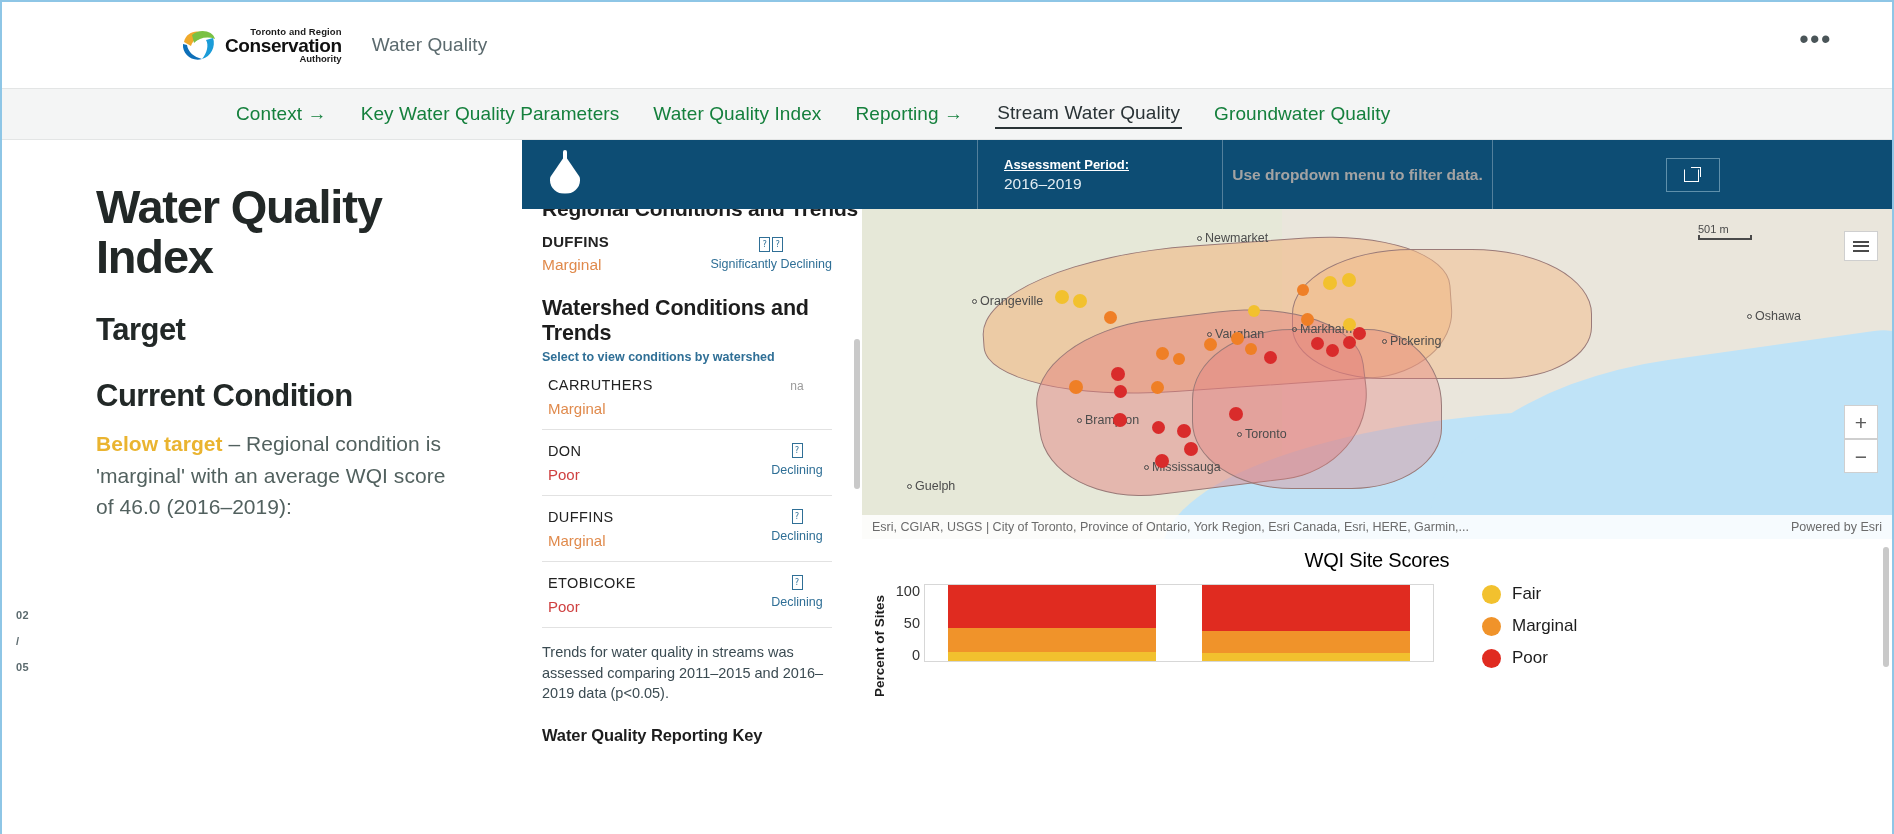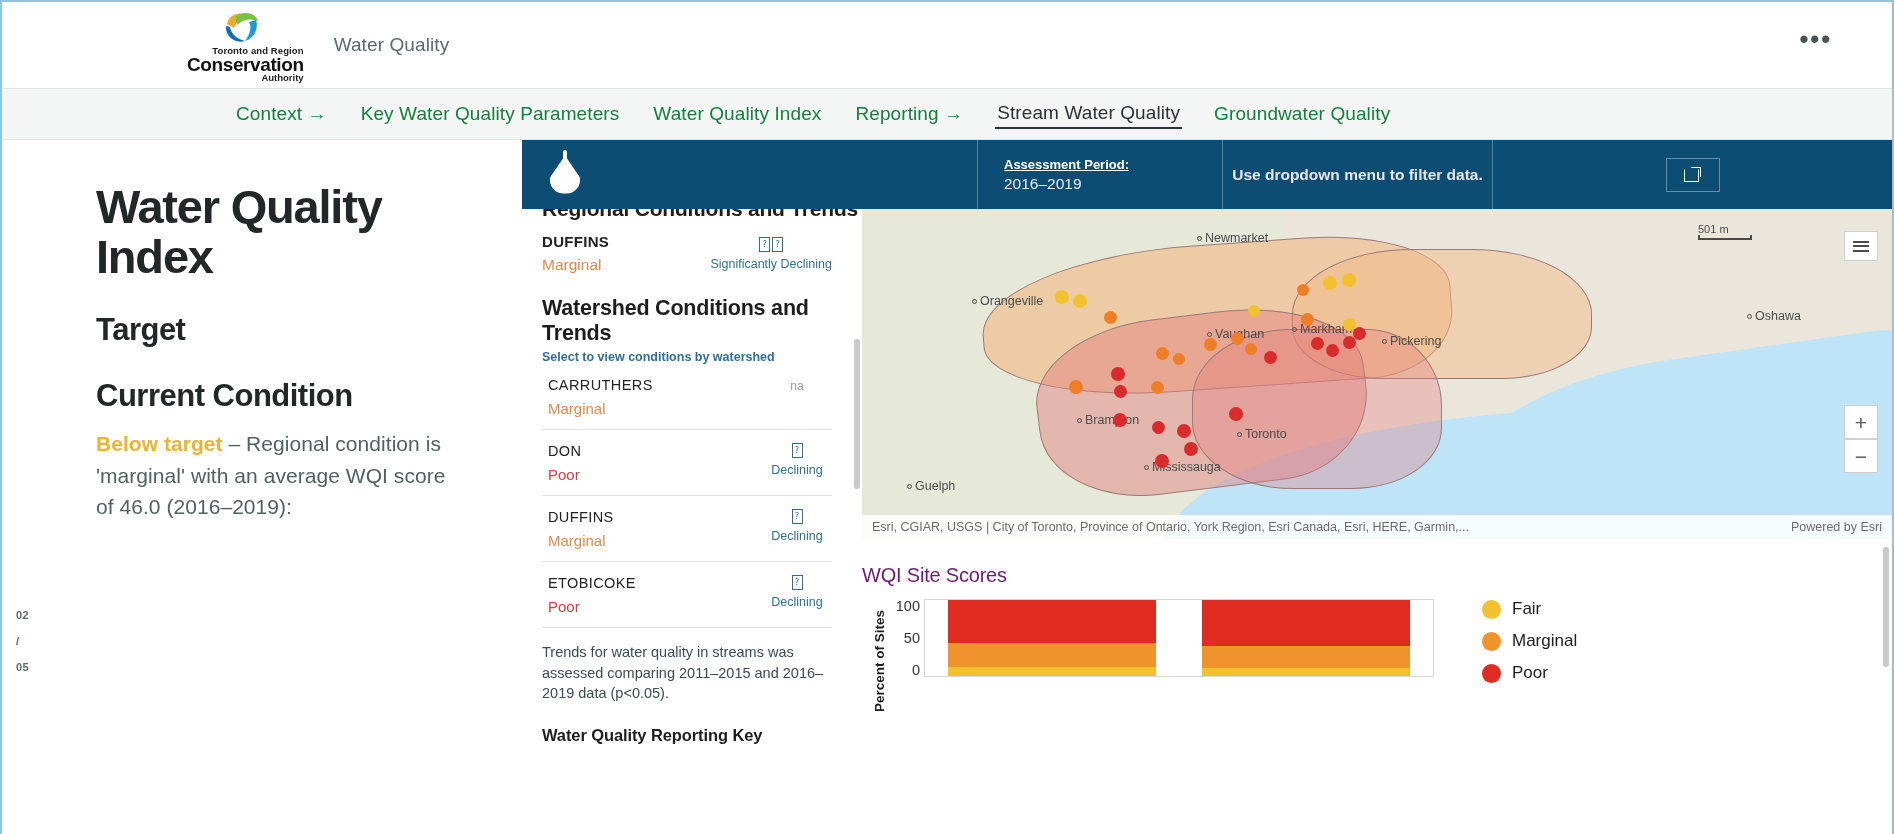--- a/index.html
+++ b/index.html
@@ -19,21 +19,20 @@
   
   .brandbar {
     position: absolute; left: 0; top: 0;
     width: 1890px; height: 86px;
     background: #ffffff;
     display: flex; align-items: center;
   }
   .logo-wrap {
     display: flex; align-items: center;
     margin-left: 178px;
-    flex-direction: column;
   }
   .logo-mark { width: 38px; height: 38px; position: relative; flex: none; }
   .logo-text { margin-left: 7px; line-height: 1.0; }
   .logo-l1 {
     font-size: 9.5px; font-weight: bold; color: #1b1b1b;
     letter-spacing: .1px; text-align: right; display: block;
   }
   .logo-l2 {
     font-size: 19px; font-weight: bold; color: #111; letter-spacing: -.4px;
     display: block; margin-top: -1px;
@@ -122,21 +121,21 @@
   .drop-icon:before {
     content: ""; position: absolute; left: 13px; top: -2px;
     width: 4px; height: 16px; background: #ffffff;
     border-radius: 3px; transform: rotate(0deg);
   }
   .dh-period { width: 245px; padding-left: 26px; flex-direction: column;
                align-items: flex-start; justify-content: center; }
   .dh-period-label { font-size: 13px; font-weight: bold; color: #fff; text-decoration: underline; }
   .dh-period-value { font-size: 15.5px; color: #e3edf3; margin-top: 3px; }
   .dh-hint { width: 270px; justify-content: center; }
-  .dh-hint span { font-size: 15.5px; font-weight: bold; color: #e5e5e5; }
+  .dh-hint span { font-size: 15.5px; font-weight: bold; color: #a3a3a3; }
   .dh-action { flex: 1; justify-content: center; }
   .ext-btn {
     width: 54px; height: 34px; background: #0d4d74;
     border: 1px solid #5f90ab; display: flex;
     align-items: center; justify-content: center; cursor: pointer;
   }
   .ext-ic { position: relative; width: 17px; height: 15px; }
   .ext-ic:before {
     content:""; position:absolute; left:0; bottom:0;
     width:13px; height:11px; border:1.6px solid #fff; border-top-color:transparent;
@@ -297,22 +296,22 @@
     border-left: 2px solid #4a4a4a; border-right: 2px solid #4a4a4a;
     height: 5px; width: 54px;
   }
 
   
   .chart-wrap {
     position: absolute; left: 340px; top: 330px; width: 1030px; height: 295px;
     background: #ffffff;
   }
   .chart-title {
-    font-size: 20px; color: #701a75;
-    margin-top: 25px; letter-spacing: -.2px;
+    text-align: center; font-size: 20px; color: #000000;
+    margin-top: 10px; letter-spacing: -.2px;
   }
   .chart-area { position: relative; width: 1030px; height: 130px; margin-top: 12px; }
   .y-label {
     position: absolute; left: 6px; top: 2px; width: 22px; height: 120px;
     font-size: 13.5px; color: #1d1d1d; font-weight: bold;
     writing-mode: vertical-rl; transform: rotate(180deg);
     display: flex; align-items: center; justify-content: center;
     white-space: nowrap; overflow: hidden;
   }
   .y-ticks {

